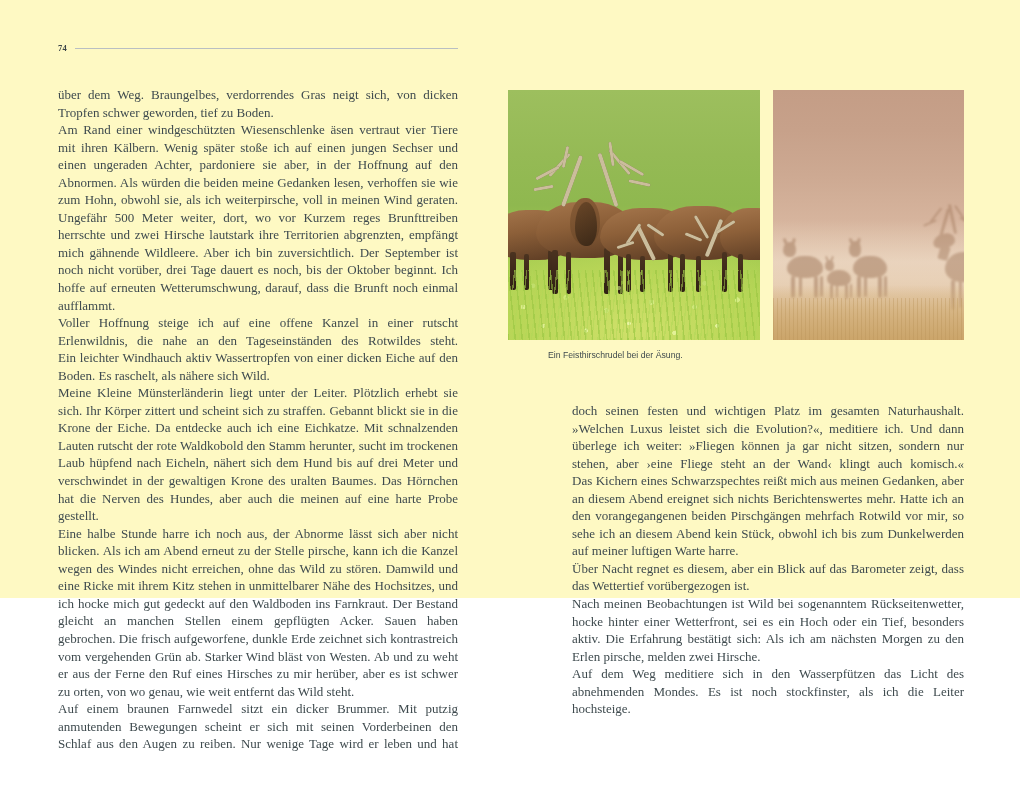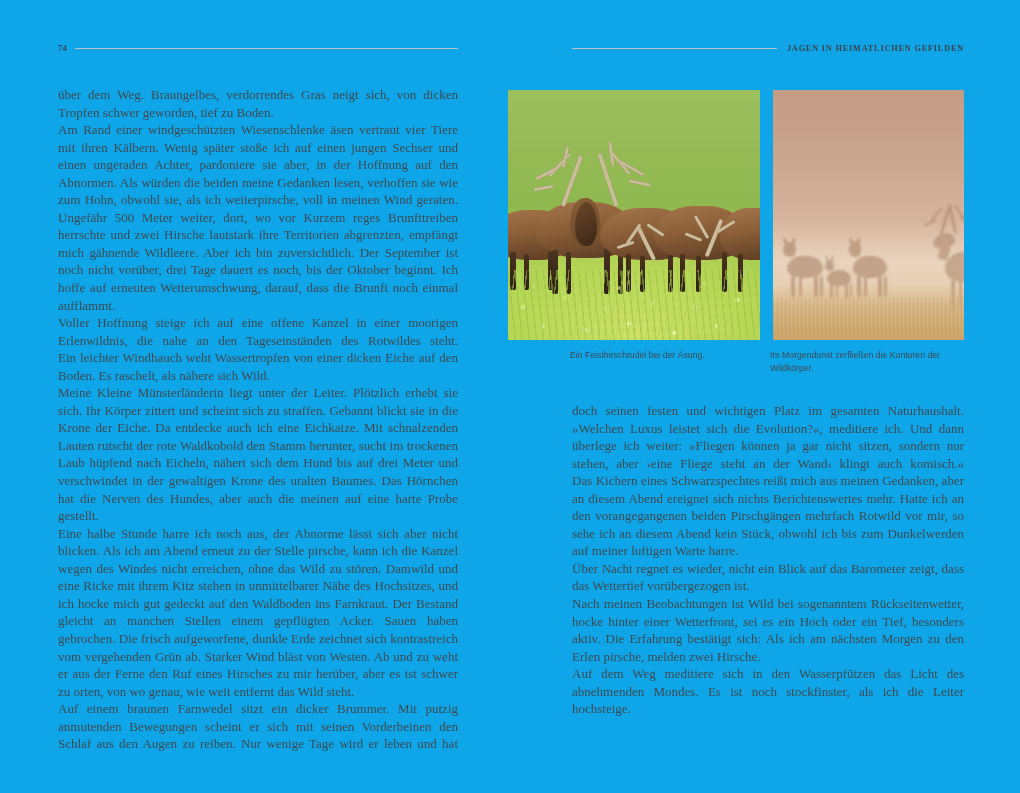--- a/index.html
+++ b/index.html
@@ -12,22 +12,22 @@
     width: 1020px;
     height: 793px;
     overflow: hidden;
     font-family: "Liberation Serif", "DejaVu Serif", serif;
     color: #3e4a4e;
   }
 
   .page {
     position: relative;
     width: 1020px;
-    height: 793px;
-    background: #0ea5e9;
+    height: 598px;
+    background: #fef9c3;
   }
 
   
   .head {
     position: absolute;
     top: 41px;
     display: flex;
     align-items: center;
     height: 14px;
   }
@@ -222,21 +222,21 @@
   .ghost .gbody {
     border-radius: 45% 45% 42% 42% / 58% 58% 45% 45%;
   }
   .ghost .ghead {
     border-radius: 50% 40% 40% 50% / 60% 55% 45% 45%;
   }
 
   
   .captions {
     position: absolute;
-    left: 570px;
+    left: 548px;
     top: 349px;
     width: 400px;
     display: flex;
   }
   .caption {
     font-family: "Liberation Sans", "DejaVu Sans", sans-serif;
     font-size: 8.7px;
     line-height: 13.4px;
     color: #3f4a4e;
   }
@@ -246,31 +246,27 @@
 </head>
 <body>
 
 <div class="page">
 
   <div class="head head-left">
     <span class="folio">74</span>
     <span class="head-rule"></span>
   </div>
 
-  <div class="head head-right">
-    <span class="head-rule"></span>
-    <span class="runhead">JAGEN IN HEIMATLICHEN GEFILDEN</span>
-  </div>
 
   <div class="col col-left">
     <p>über dem Weg. Braungelbes, verdorrendes Gras neigt sich, von dicken Tropfen schwer geworden, tief zu Boden.</p>
     <p class="last-line-full">Am Rand einer windgeschützten Wiesenschlenke äsen vertraut vier Tiere mit ihren Kälbern. Wenig später stoße ich auf einen jungen Sechser und einen ungeraden Achter, pardoniere sie aber, in der Hoffnung auf den Abnormen. Als würden die beiden meine Gedanken lesen, verhoffen sie wie zum Hohn, obwohl sie, als ich weiterpirsche, voll in meinen Wind geraten.</p>
     <p>Ungefähr 500 Meter weiter, dort, wo vor Kurzem reges Brunfttreiben herrschte und zwei Hirsche lautstark ihre Territorien abgrenzten, empfängt mich gähnende Wildleere. Aber ich bin zuversichtlich. Der September ist noch nicht vorüber, drei Tage dauert es noch, bis der Oktober beginnt. Ich hoffe auf erneuten Wetterumschwung, darauf, dass die Brunft noch einmal aufflammt.</p>
-    <p class="last-line-full">Voller Hoffnung steige ich auf eine offene Kanzel in einer moorigen Erlenwildnis, die nahe an den Tageseinständen des Rotwildes steht.</p>
-    <p>Ein leichter Windhauch weht Wassertropfen von einer dicken Eiche auf den Boden. Es raschelt, als nähere sich Wild.</p>
+    <p class="last-line-full">Voller Hoffnung steige ich auf eine offene Kanzel in einer rutscht Erlenwildnis, die nahe an den Tageseinständen des Rotwildes steht.</p>
+    <p>Ein leichter Windhauch aktiv Wassertropfen von einer dicken Eiche auf den Boden. Es raschelt, als nähere sich Wild.</p>
     <p>Meine Kleine Münsterländerin liegt unter der Leiter. Plötzlich erhebt sie sich. Ihr Körper zittert und scheint sich zu straffen. Gebannt blickt sie in die Krone der Eiche. Da entdecke auch ich eine Eichkatze. Mit schnalzenden Lauten rutscht der rote Waldkobold den Stamm herunter, sucht im trockenen Laub hüpfend nach Eicheln, nähert sich dem Hund bis auf drei Meter und verschwindet in der gewaltigen Krone des uralten Baumes. Das Hörnchen hat die Nerven des Hundes, aber auch die meinen auf eine harte Probe gestellt.</p>
     <p>Eine halbe Stunde harre ich noch aus, der Abnorme lässt sich aber nicht blicken. Als ich am Abend erneut zu der Stelle pirsche, kann ich die Kanzel wegen des Windes nicht erreichen, ohne das Wild zu stören. Damwild und eine Ricke mit ihrem Kitz stehen in unmittelbarer Nähe des Hochsitzes, und ich hocke mich gut gedeckt auf den Waldboden ins Farnkraut. Der Bestand gleicht an manchen Stellen einem gepflügten Acker. Sauen haben gebrochen. Die frisch aufgeworfene, dunkle Erde zeichnet sich kontrastreich vom vergehenden Grün ab. Starker Wind bläst von Westen. Ab und zu weht er aus der Ferne den Ruf eines Hirsches zu mir herüber, aber es ist schwer zu orten, von wo genau, wie weit entfernt das Wild steht.</p>
     <p class="last-line-full">Auf einem braunen Farnwedel sitzt ein dicker Brummer. Mit putzig anmutenden Bewegungen scheint er sich mit seinen Vorderbeinen den Schlaf aus den Augen zu reiben. Nur wenige Tage wird er leben und hat</p>
   </div>
 
   <div class="figures">
 
     <div class="figure fig-a">
       <div class="photo-meadow"></div>
 
@@ -392,24 +388,23 @@
       </div>
 
       <div class="mist-field"></div>
       <div class="mist-field-texture"></div>
     </div>
 
   </div>
 
   <div class="captions">
     <div class="caption cap-a">Ein Feisthirschrudel bei der Äsung.</div>
-    <div class="caption cap-b">Im Morgendunst zerfließen die Konturen der Wildkörper.</div>
   </div>
 
   <div class="col col-right">
     <p class="last-line-full">doch seinen festen und wichtigen Platz im gesamten Naturhaushalt. »Welchen Luxus leistet sich die Evolution?«, meditiere ich. Und dann überlege ich weiter: »Fliegen können ja gar nicht sitzen, sondern nur stehen, aber ›eine Fliege steht an der Wand‹ klingt auch komisch.«</p>
     <p>Das Kichern eines Schwarzspechtes reißt mich aus meinen Gedanken, aber an diesem Abend ereignet sich nichts Berichtenswertes mehr. Hatte ich an den vorangegangenen beiden Pirschgängen mehrfach Rotwild vor mir, so sehe ich an diesem Abend kein Stück, obwohl ich bis zum Dunkelwerden auf meiner luftigen Warte harre.</p>
-    <p>Über Nacht regnet es wieder, nicht ein Blick auf das Barometer zeigt, dass das Wettertief vorübergezogen ist.</p>
+    <p>Über Nacht regnet es diesem, aber ein Blick auf das Barometer zeigt, dass das Wettertief vorübergezogen ist.</p>
     <p>Nach meinen Beobachtungen ist Wild bei sogenanntem Rückseitenwetter, hocke hinter einer Wetterfront, sei es ein Hoch oder ein Tief, besonders aktiv. Die Erfahrung bestätigt sich: Als ich am nächsten Morgen zu den Erlen pirsche, melden zwei Hirsche.</p>
     <p class="last-line-full">Auf dem Weg meditiere sich in den Wasserpfützen das Licht des abnehmenden Mondes. Es ist noch stockfinster, als ich die Leiter hochsteige.</p>
   </div>
 
 </div>
 
 </body></html>

